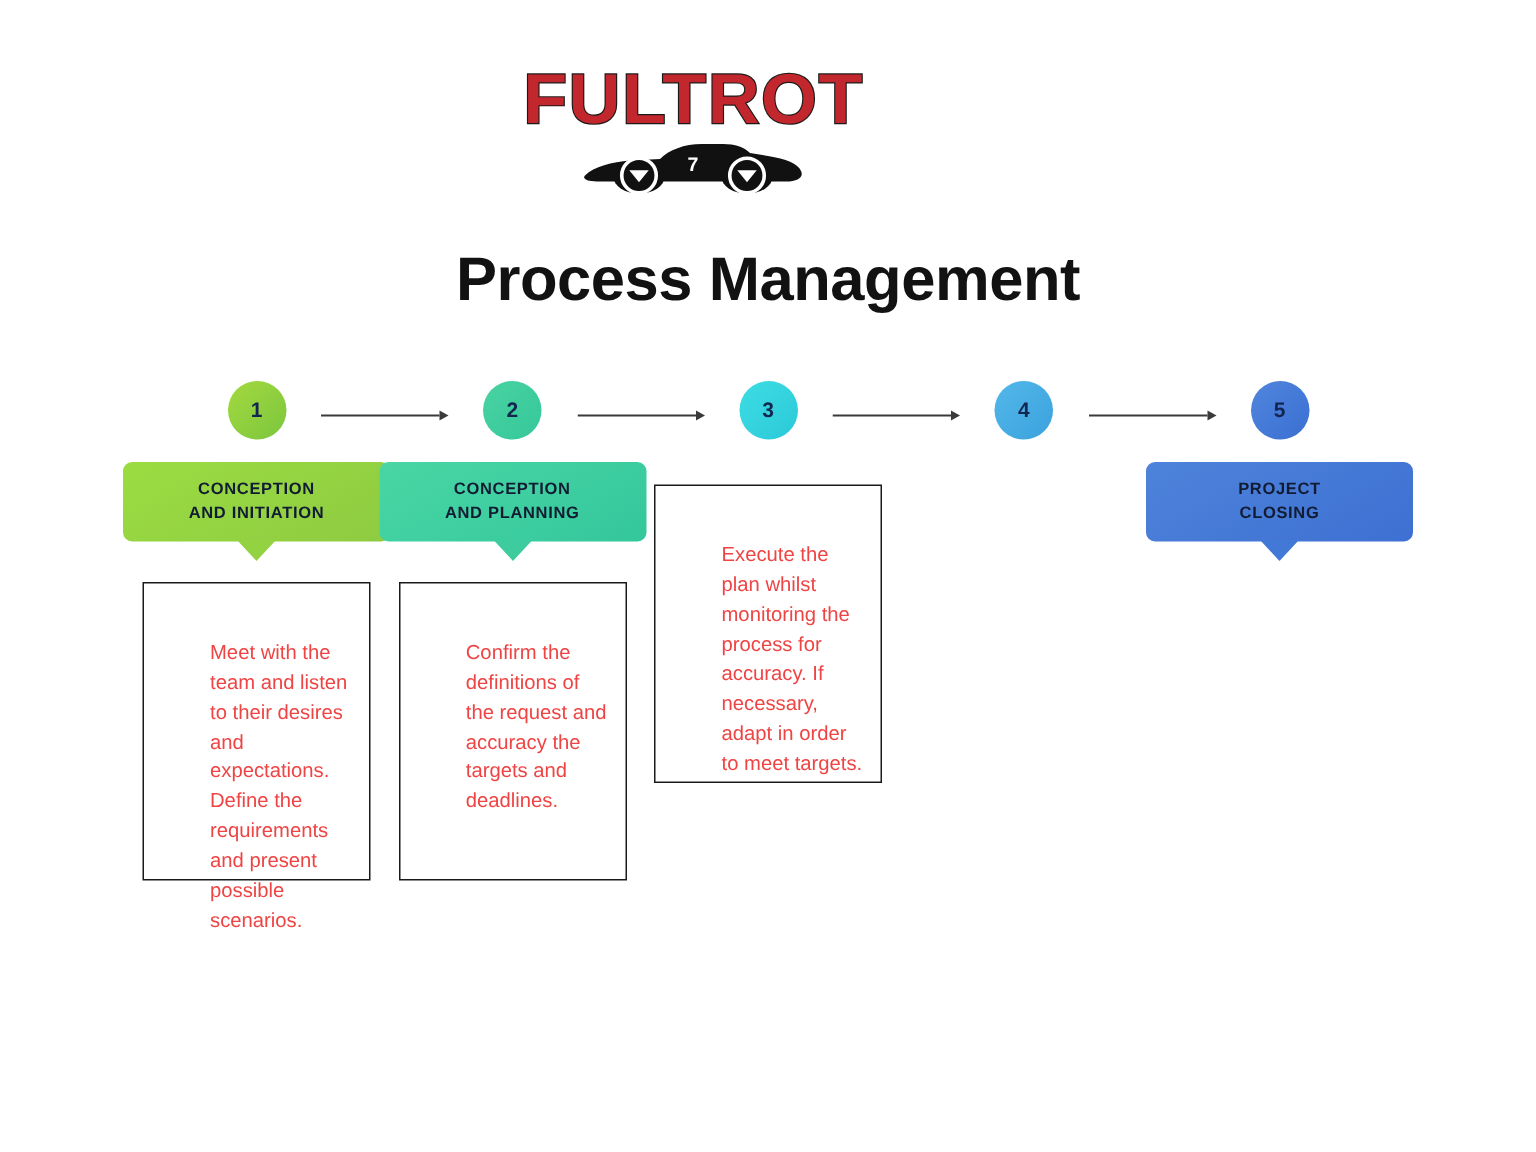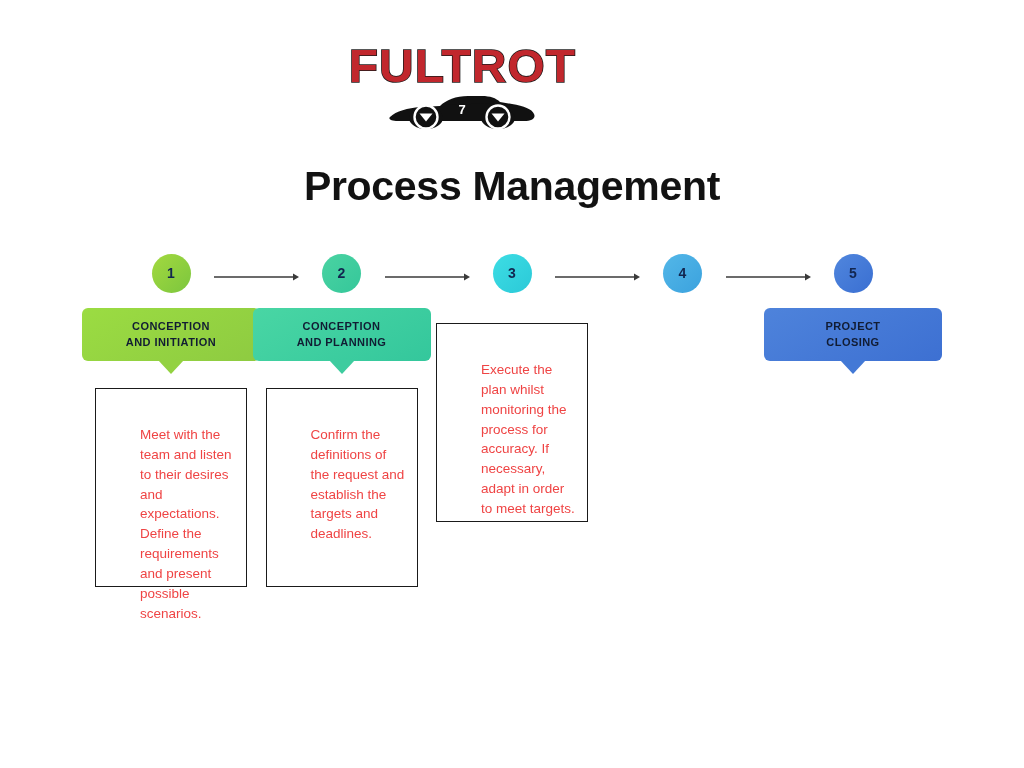--- a/index.html
+++ b/index.html
@@ -220,21 +220,21 @@
             <line x1="0" y1="5" x2="79" y2="5" stroke="#3a3a3a" stroke-width="1.4"></line>
             <path d="M79 1.6 L85 5 L79 8.4 Z" fill="#3a3a3a"></path>
           </svg>
         </div>
       </div>
       <div class="banner" style="--pointer:#3ecc9f;background:linear-gradient(150deg,#49d6a4,#34c79c)">
         <div class="banner-label">CONCEPTION
 AND PLANNING</div>
       </div>
       <div class="desc-card">
-        <div class="desc-text">Confirm the definitions of the request and establish the targets and deadlines.</div>
+        <div class="desc-text">Confirm the definitions of the request and accuracy the targets and deadlines.</div>
       </div>
     </div>
 
     <div class="step-col">
       <div class="circle-row">
         <div class="step-circle" style="background:linear-gradient(135deg,#3ddde4,#2bc9d8)">
           <span>3</span>
         </div>
         <div class="connector" style="left:119px">
           <svg viewBox="0 0 86 10" width="86" height="10">

